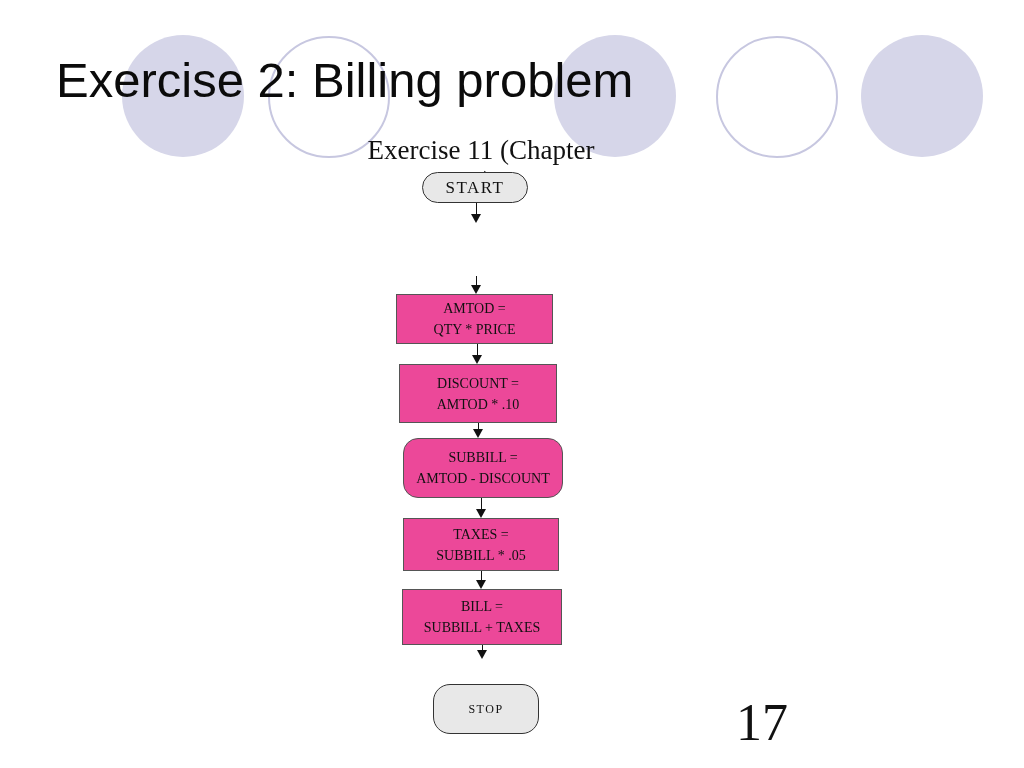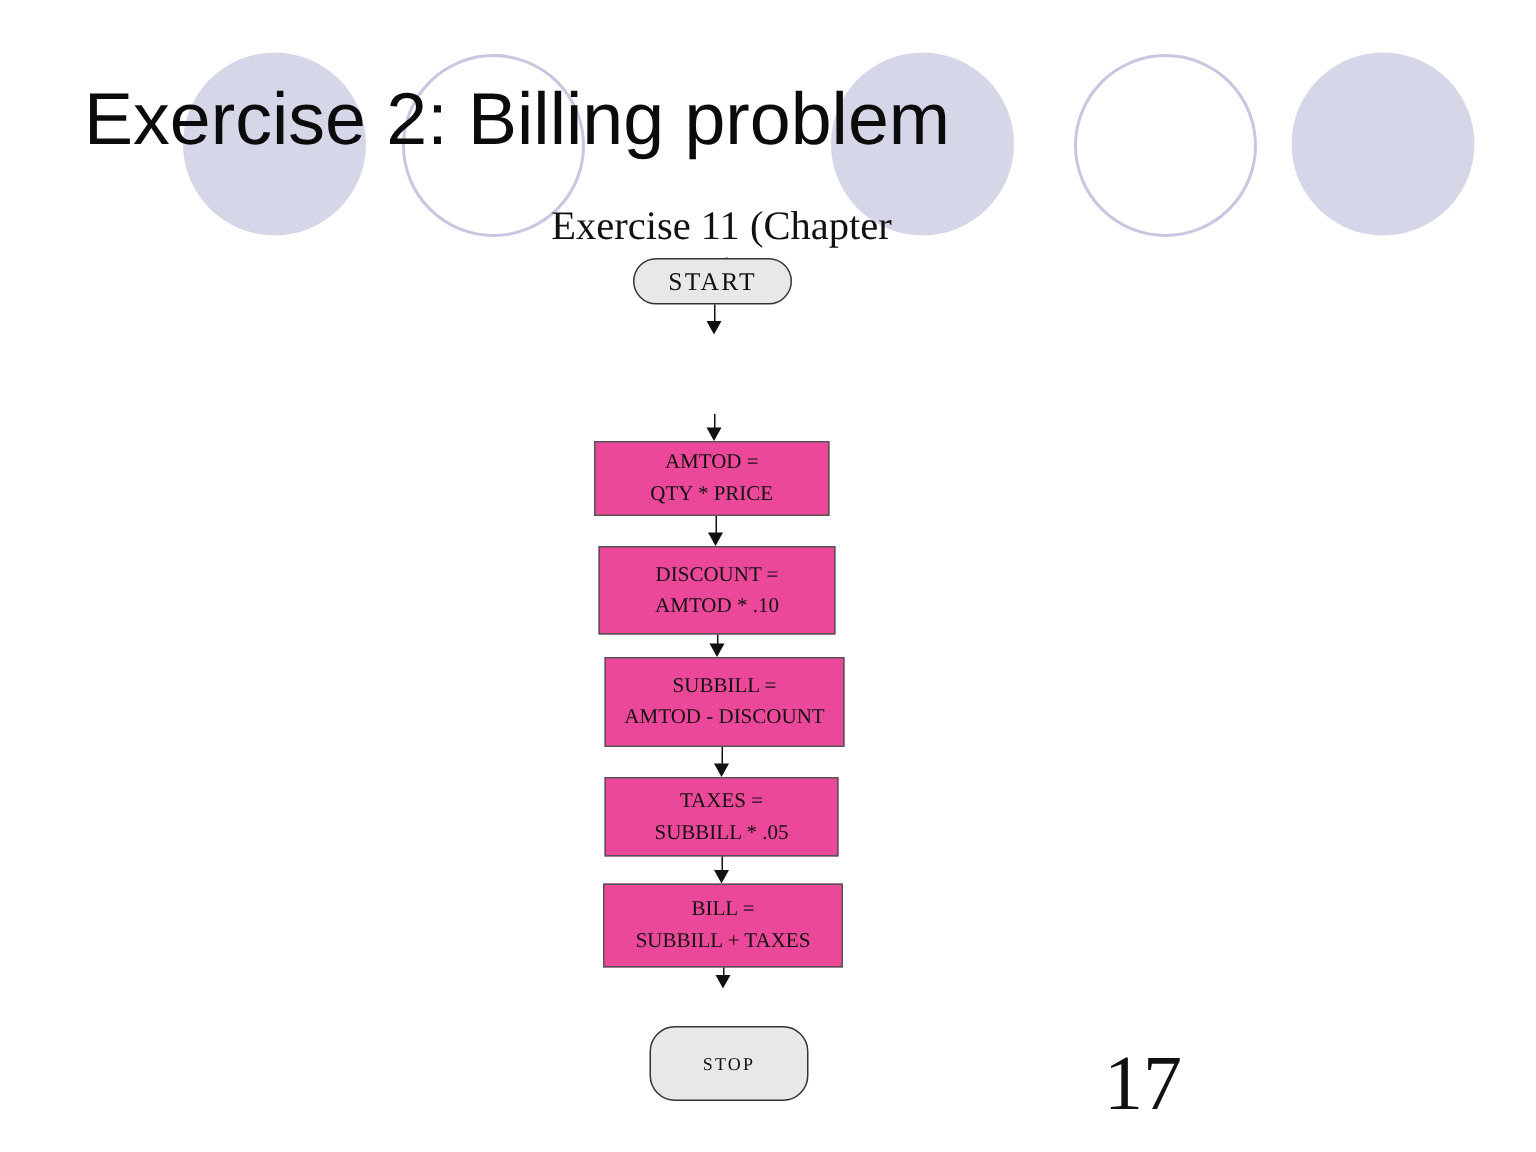--- a/index.html
+++ b/index.html
@@ -42,21 +42,21 @@
     border:1.4px solid var(--shape-border,#333);
   }
   .n-start{left:422px;top:172px;width:106px;height:31px;border-radius:16px;font-size:17px;letter-spacing:1.5px;}
   .n-stop{left:433px;top:684px;width:106px;height:50px;border-radius:17px;font-size:12px;letter-spacing:1.5px;}
   .process{
     background:#ec4899;border:1.4px solid var(--process-border,#555);
     font-size:14px;line-height:21px;white-space:pre-line;
   }
   .n-amtod   {left:396px;top:294px;width:157px;height:50px;}
   .n-discount{left:399px;top:364px;width:158px;height:59px;}
-  .n-subbill {left:403px;top:438px;width:160px;height:60px;}
+  .n-subbill {left:403px;top:438px;width:160px;height:60px;border-radius:15px;}
   .n-taxes   {left:403px;top:518px;width:156px;height:53px;}
   .n-bill    {left:402px;top:589px;width:160px;height:56px;}
 
   .io{position:absolute;}
   .io svg{position:absolute;left:0;top:0;display:block;overflow:visible;}
   .io .io-text{
     position:absolute;inset:0;display:flex;align-items:center;justify-content:center;
     font-size:13px;line-height:16px;white-space:pre-line;text-align:center;
     color:var(--body-text,#111);padding-left:22px;box-sizing:border-box;
   }

